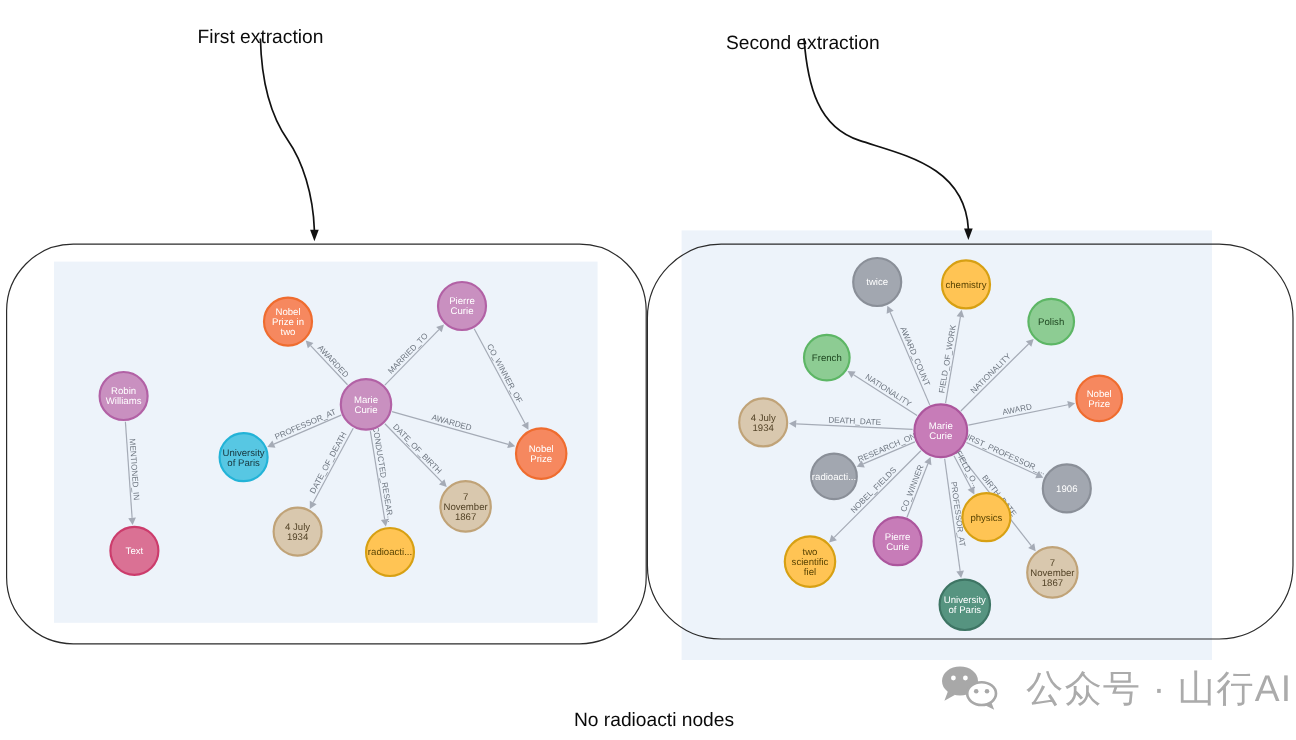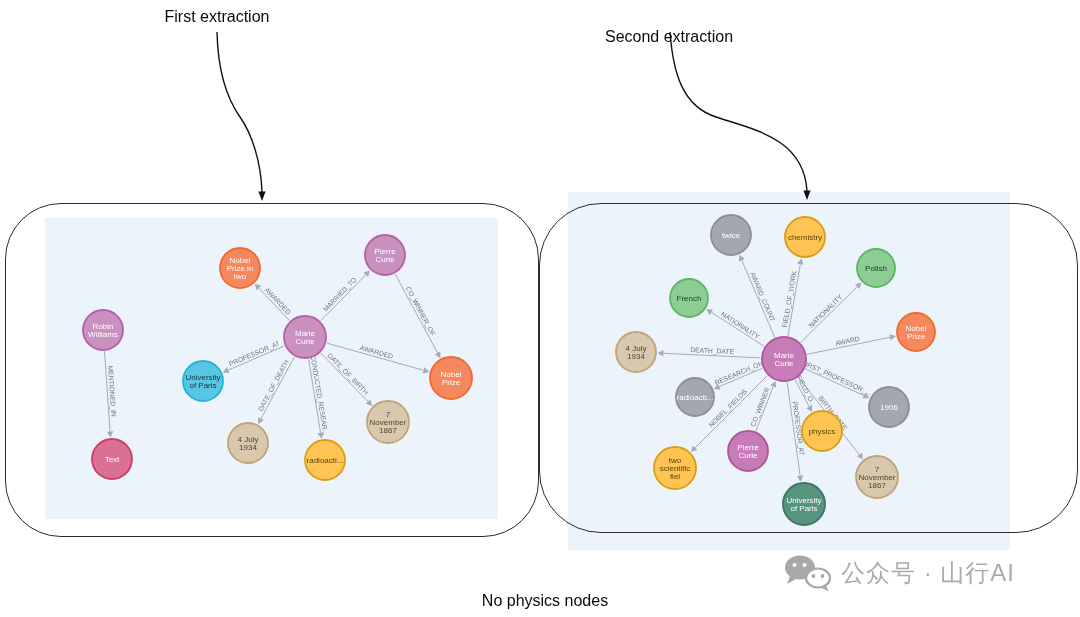--- a/index.html
+++ b/index.html
@@ -11,29 +11,29 @@
   .panel{position:absolute;border:1.4px solid #2b2b2b;background:transparent;box-sizing:border-box;}
   #panel-first{left:5px;top:203px;width:534px;height:334px;border-radius:56px;}
   #panel-second{left:539px;top:203px;width:539px;height:330px;border-radius:62px;}
   #bg-first{left:45px;top:218px;width:453px;height:301px;}
   #bg-second{left:568px;top:192px;width:442px;height:358px;}
   svg.layer{position:absolute;left:0;top:0;}
   .anno-label{
     position:absolute;transform:translateX(-50%);font-size:16px;color:#0c0c0c;
     white-space:nowrap;
   }
-  #label-first{left:217px;top:8px;}
+  #label-first{left:217px;top:23px;}
   #label-second{left:669px;top:8px;margin-top:20px;}
   #caption{
     position:absolute;left:545px;top:592px;transform:translateX(-50%);
     font-size:16px;color:#0a0a0a;white-space:nowrap;
   }
   #watermark{
-    position:absolute;left:781px;top:553px;display:flex;align-items:center;gap:8px;
-    color:#ababab;font-size:24px;letter-spacing:1px;white-space:nowrap;
+    position:absolute;left:781px;top:553px;display:flex;align-items:flex-start;gap:22px;
+    color:#ababab;font-size:31px;letter-spacing:1px;white-space:nowrap;
   }
   .node-label{font-size:8px;}
   .edge-label{font-size:6.8px;fill:#6E7680;}
 </style>
 </head>
 <body>
 
 <div id="canvas">
 
   <div id="bg-first" class="blue-rect"></div>
@@ -266,21 +266,21 @@
     </g>
     <g>
       <path d="M670,32 C673,72 682,106 716,117 C752,129 804,138 807,191" fill="none" stroke="#111111" stroke-width="1.4"></path>
       <path d="M803.4,190.5 L810.6,190.5 L807,200 Z" fill="#111111"></path>
     </g>
   </svg>
 
   <div id="label-first" class="anno-label">First extraction</div>
   <div id="label-second" class="anno-label">Second extraction</div>
 
-  <div id="caption">No physics nodes</div>
+  <div id="caption">No radioacti nodes</div>
 
   <div id="watermark">
     <svg width="52" height="40" viewBox="0 0 52 40">
       <g fill="#a8a8a8">
         <ellipse cx="19" cy="14.5" rx="15" ry="12"></ellipse>
         <path d="M9,23 L6,31 L15,26 Z"></path>
       </g>
       <circle cx="13.5" cy="12" r="2" fill="#ffffff"></circle>
       <circle cx="23.5" cy="12" r="2" fill="#ffffff"></circle>
       <g>

